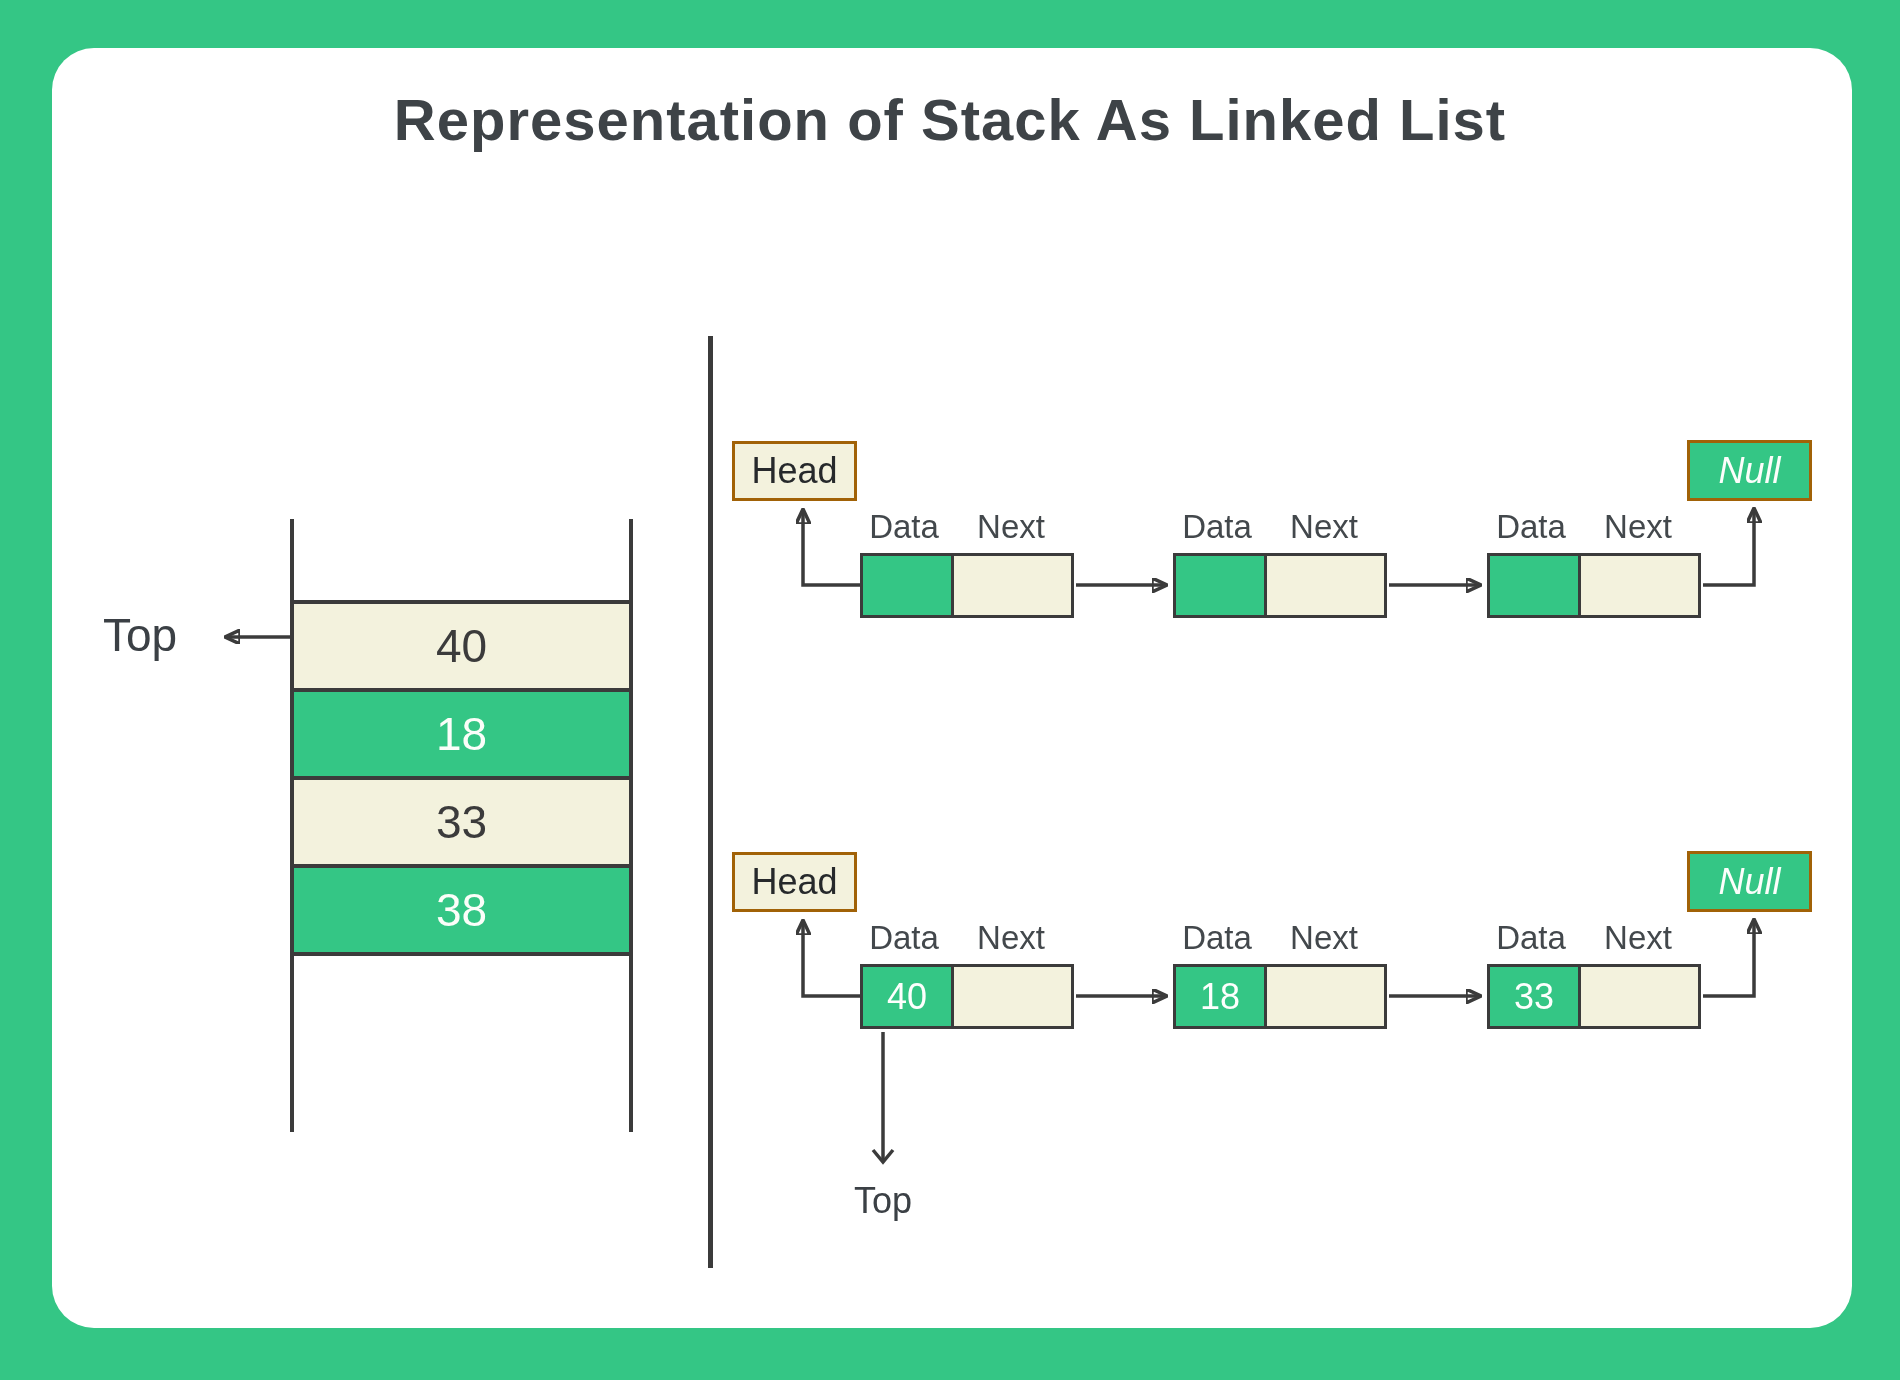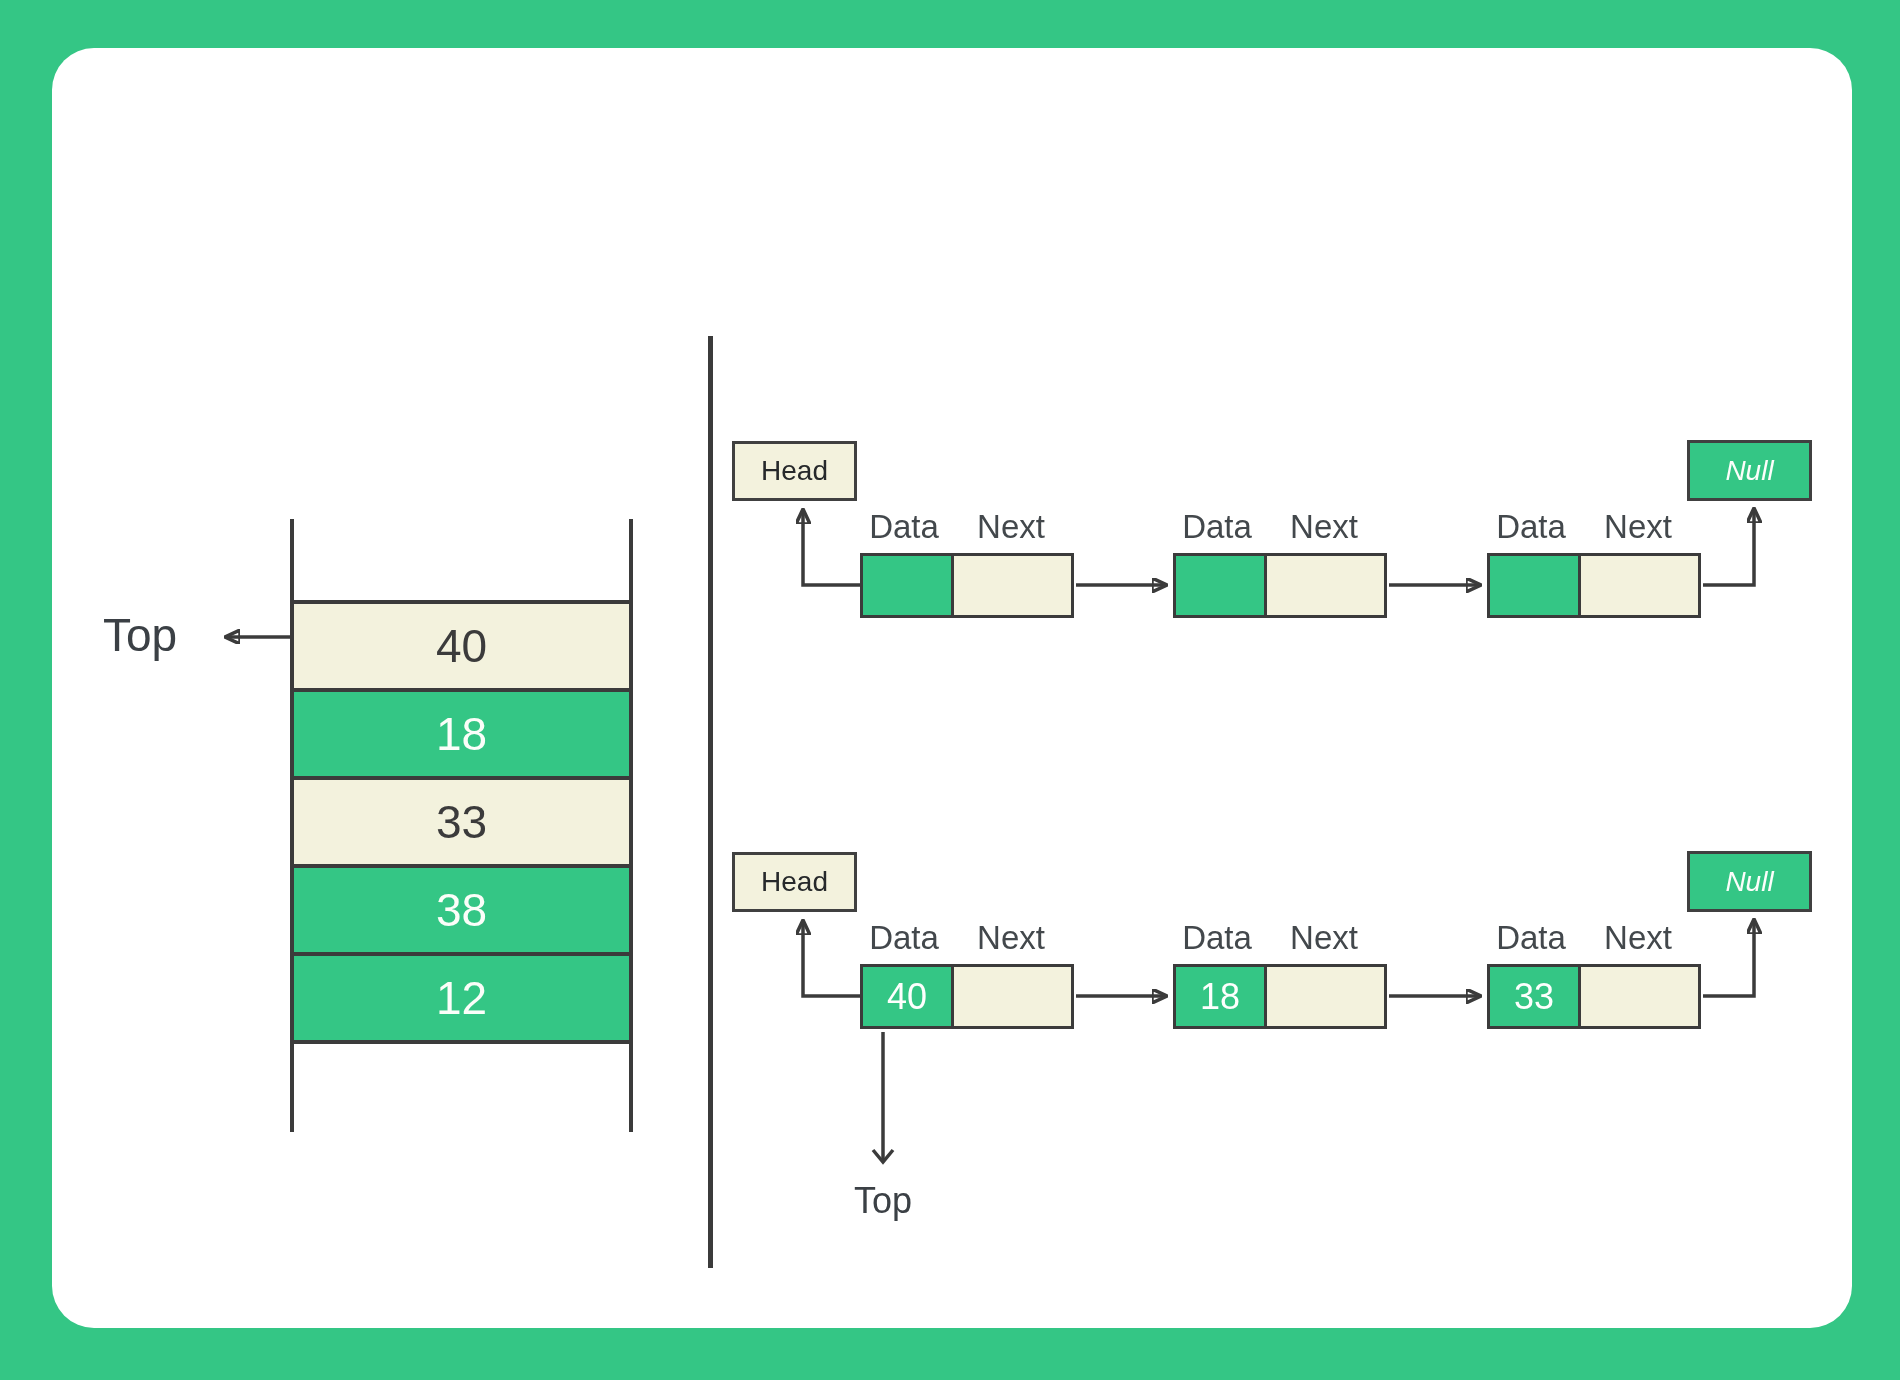--- a/index.html
+++ b/index.html
@@ -19,22 +19,22 @@
          display:flex;align-items:center;justify-content:center;font-size:46px;}
   .scell + .scell{margin-top:-4px;}
   .scell.cream{background:#f3f2dd;color:#3b3b3b;}
   .scell.green{background:#34c685;color:#fbfef9;}
   .stack-top-label{position:absolute;left:70px;top:608px;width:140px;text-align:center;
                    font-size:46px;color:#3b4045;}
 
   .divider{position:absolute;left:708px;top:336px;width:5px;height:932px;background:#3b3b3b;}
 
   
-  .tagbox{position:absolute;box-sizing:border-box;border:3px solid #404040;
-          display:flex;align-items:center;justify-content:center;font-size:28px;}
+  .tagbox{position:absolute;box-sizing:border-box;border:3px solid #a16207;
+          display:flex;align-items:center;justify-content:center;font-size:36px;}
   .head-box{width:125px;height:60px;background:#f3f2dd;color:#26292b;}
   .null-box{width:125px;height:61px;background:#34c685;color:#fcfefb;font-style:italic;}
   .hb1{left:732px;top:441px;}  .nb1{left:1687px;top:440px;}
   .hb2{left:732px;top:852px;}  .nb2{left:1687px;top:851px;}
 
   .node{position:absolute;width:214px;height:65px;display:flex;box-sizing:border-box;
         border:3px solid #3b3b3b;}
   .node .data{width:88px;background:#34c685;display:flex;align-items:center;
               justify-content:center;color:#fdfffd;font-size:36px;box-sizing:border-box;}
   .node .next{flex:1;background:#f3f2dd;border-left:3px solid #3b3b3b;box-sizing:border-box;}
@@ -52,30 +52,30 @@
 
   svg.connectors{position:absolute;left:0;top:0;pointer-events:none;}
   svg.connectors path{stroke:#3b3b3b;stroke-width:3.5;fill:none;}
 </style>
 </head>
 <body>
 
 <div id="canvas">
   <div class="card"></div>
 
+  <div class="title">Representation of Stack As Linked List</div>
 
   <div class="wall left"></div>
   <div class="wall right"></div>
 
   <div class="stack-cells">
     <div class="scell cream">40</div>
     <div class="scell green">18</div>
     <div class="scell cream">33</div>
     <div class="scell green">38</div>
-    <div class="scell green">12</div>
   </div>
 
   <div class="stack-top-label">Top</div>
 
   <div class="divider"></div>
 
   <div class="tagbox head-box hb1">Head</div>
   <div class="tagbox null-box nb1">Null</div>
 
   <div class="cell-label lr1 ld1">Data</div>

